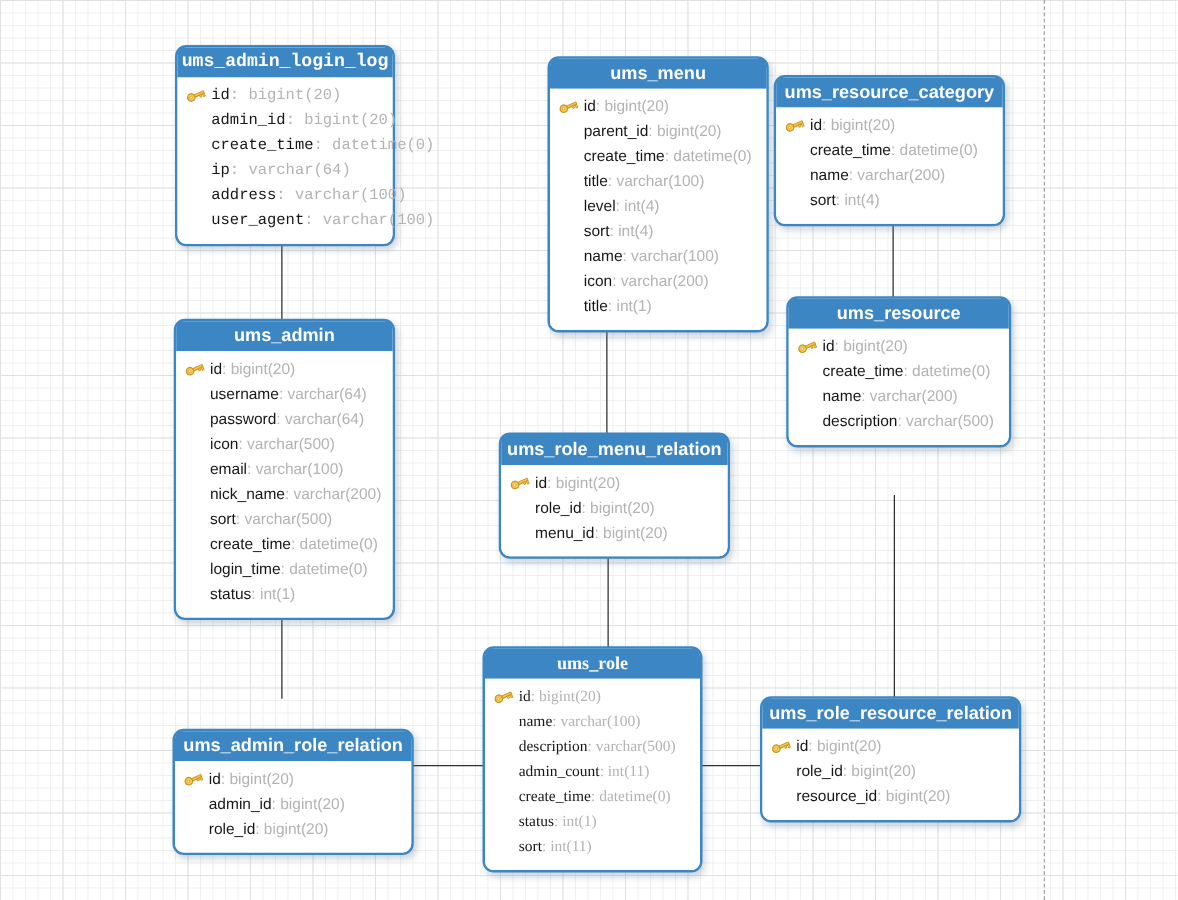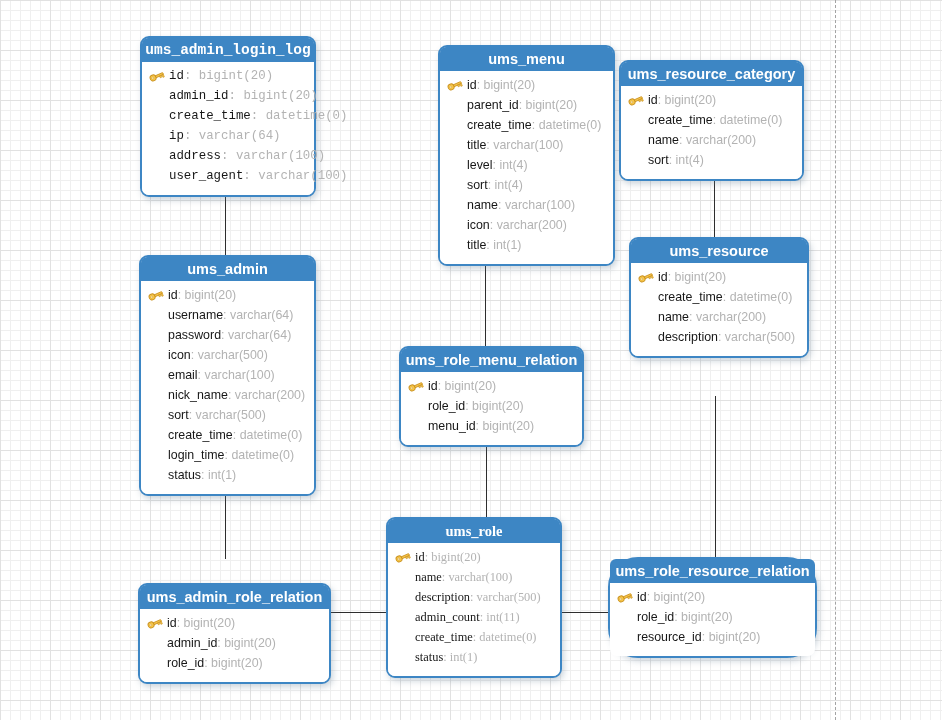--- a/index.html
+++ b/index.html
@@ -230,41 +230,42 @@
                   <circle cx="5" cy="8.2" r="3.4" fill="#f7c64a" stroke="#c9911f" stroke-width="1.1"></circle>
                   <circle cx="4.6" cy="8.2" r="1.1" fill="#fff7df" stroke="#c9911f" stroke-width="0.5"></circle>
                 </g>
               </svg>
             </span><span class="field-name">id</span><span class="field-type">bigint(20)</span></div>
           <div class="field-row"><span class="field-name">name</span><span class="field-type">varchar(100)</span></div>
           <div class="field-row"><span class="field-name">description</span><span class="field-type">varchar(500)</span></div>
           <div class="field-row"><span class="field-name">admin_count</span><span class="field-type">int(11)</span></div>
           <div class="field-row"><span class="field-name">create_time</span><span class="field-type">datetime(0)</span></div>
           <div class="field-row"><span class="field-name">status</span><span class="field-type">int(1)</span></div>
+          <div class="field-row"><span class="field-name">sort</span><span class="field-type">int(11)</span></div>
         </div>
       </div>
       <div class="db-table" style="left: 138px; top: 583px; width: 189px;">
         <div class="db-table-header"><span>ums_admin_role_relation</span></div>
         <div class="db-table-body">
           <div class="field-row"><span class="key-icon">
               <svg width="18" height="14" viewBox="0 0 20 16" xmlns="http://www.w3.org/2000/svg">
                 <g transform="rotate(-24 10 8)">
                   <rect x="7" y="7" width="10.5" height="2.4" rx="0.5" fill="#f7c64a" stroke="#c9911f" stroke-width="0.9"></rect>
                   <rect x="12.6" y="9" width="1.7" height="2.4" fill="#f7c64a" stroke="#c9911f" stroke-width="0.7"></rect>
                   <rect x="15.6" y="9" width="1.7" height="3.2" fill="#f7c64a" stroke="#c9911f" stroke-width="0.7"></rect>
                   <circle cx="5" cy="8.2" r="3.4" fill="#f7c64a" stroke="#c9911f" stroke-width="1.1"></circle>
                   <circle cx="4.6" cy="8.2" r="1.1" fill="#fff7df" stroke="#c9911f" stroke-width="0.5"></circle>
                 </g>
               </svg>
             </span><span class="field-name">id</span><span class="field-type">bigint(20)</span></div>
           <div class="field-row"><span class="field-name">admin_id</span><span class="field-type">bigint(20)</span></div>
           <div class="field-row"><span class="field-name">role_id</span><span class="field-type">bigint(20)</span></div>
         </div>
       </div>
-      <div class="db-table" style="left: 608px; top: 557px; width: 205px; border-radius: 30px;">
+      <div class="db-table" style="left: 608px; top: 557px; width: 205px;">
         <div class="db-table-header"><span>ums_role_resource_relation</span></div>
         <div class="db-table-body">
           <div class="field-row"><span class="key-icon">
               <svg width="18" height="14" viewBox="0 0 20 16" xmlns="http://www.w3.org/2000/svg">
                 <g transform="rotate(-24 10 8)">
                   <rect x="7" y="7" width="10.5" height="2.4" rx="0.5" fill="#f7c64a" stroke="#c9911f" stroke-width="0.9"></rect>
                   <rect x="12.6" y="9" width="1.7" height="2.4" fill="#f7c64a" stroke="#c9911f" stroke-width="0.7"></rect>
                   <rect x="15.6" y="9" width="1.7" height="3.2" fill="#f7c64a" stroke="#c9911f" stroke-width="0.7"></rect>
                   <circle cx="5" cy="8.2" r="3.4" fill="#f7c64a" stroke="#c9911f" stroke-width="1.1"></circle>
                   <circle cx="4.6" cy="8.2" r="1.1" fill="#fff7df" stroke="#c9911f" stroke-width="0.5"></circle>

